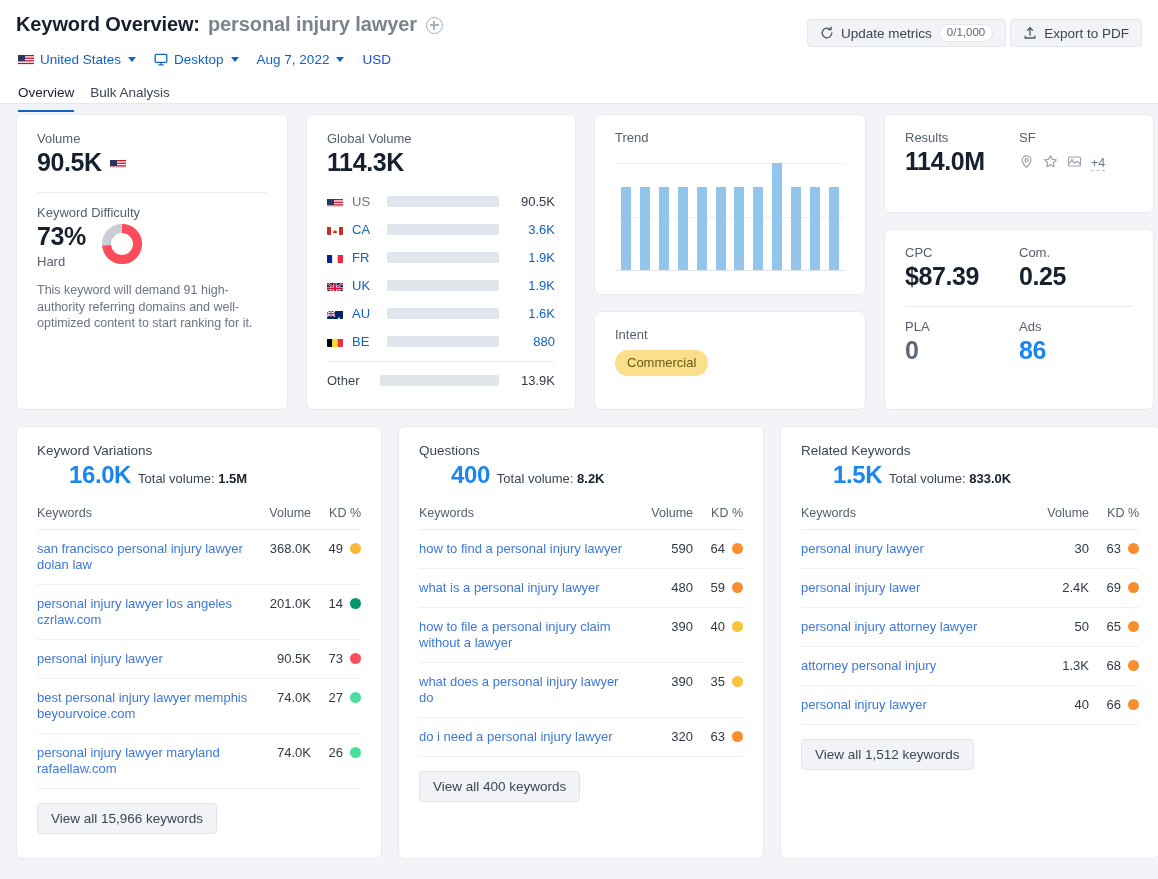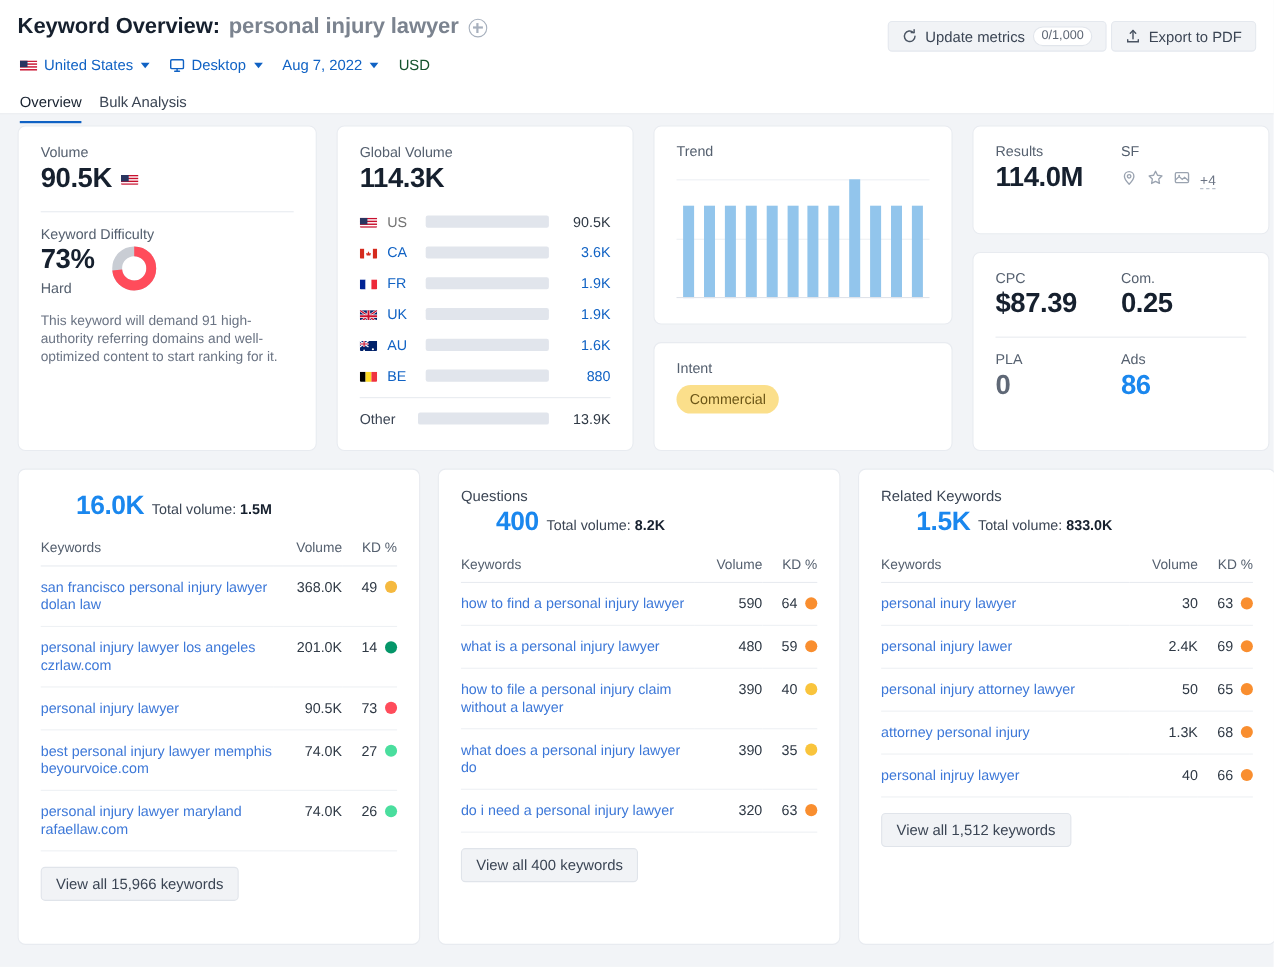--- a/index.html
+++ b/index.html
@@ -30,21 +30,21 @@
     height:28px; padding:0 12px; font-size:13.5px; color:#3b4554; cursor:pointer;
   }
   .btn-grey .cnt {
     background:#ffffff; border:1px solid #e1e5eb; border-radius:9px;
     font-size:11.5px; padding:1px 7px 2px; color:#5d6674; line-height:13px;
   }
   .ic { display:inline-flex; align-items:center; }
 
   .filters { display:flex; align-items:center; gap:18px; height:28px; margin-top:6px; padding-left:2px;}
   .filt { display:flex; align-items:center; gap:6px; font-size:13.5px; color:#1062c4; cursor:pointer;}
-  .filt.plain { color:#14532d; cursor:default; }
+  .filt.plain { color:#1d4ed8; cursor:default; }
   .chev { width:0;height:0;border-left:4px solid transparent;border-right:4px solid transparent;
           border-top:5px solid #1062c4; margin-left:1px; }
   .flag { width:16px;height:11px; display:inline-block; border-radius:1px; overflow:hidden; position:relative; flex:none;}
 
   .tabs { display:flex; gap:16px; margin-top:12px; padding-left:2px; height:27px; }
   .tab { font-size:13.5px; color:#3b4554; padding-bottom:7px; cursor:pointer; }
   .tab.active { color:#16202e; border-bottom:2px solid #1062c4; }
   .hdr-rule { position:absolute; left:0; right:0; bottom:0; height:1px; background:#e5e8ed; }
 
   
@@ -429,20 +429,21 @@
               </div>
             </div>
           </div>
         </div>
       </div>
     </div>
 
     <div class="row2" id="tables-row">
         <div class="card tcard">
           <div class="tc-head">
+            <div class="tc-title">Keyword Variations</div>
             <div class="tc-sum">
               <span class="tc-big">16.0K</span>
               <span class="tc-tv">Total volume: <b>1.5M</b></span>
             </div>
           </div>
           <div class="tbl-wrap">
             <table>
               <thead>
                 <tr>
                   <th>Keywords</th>

